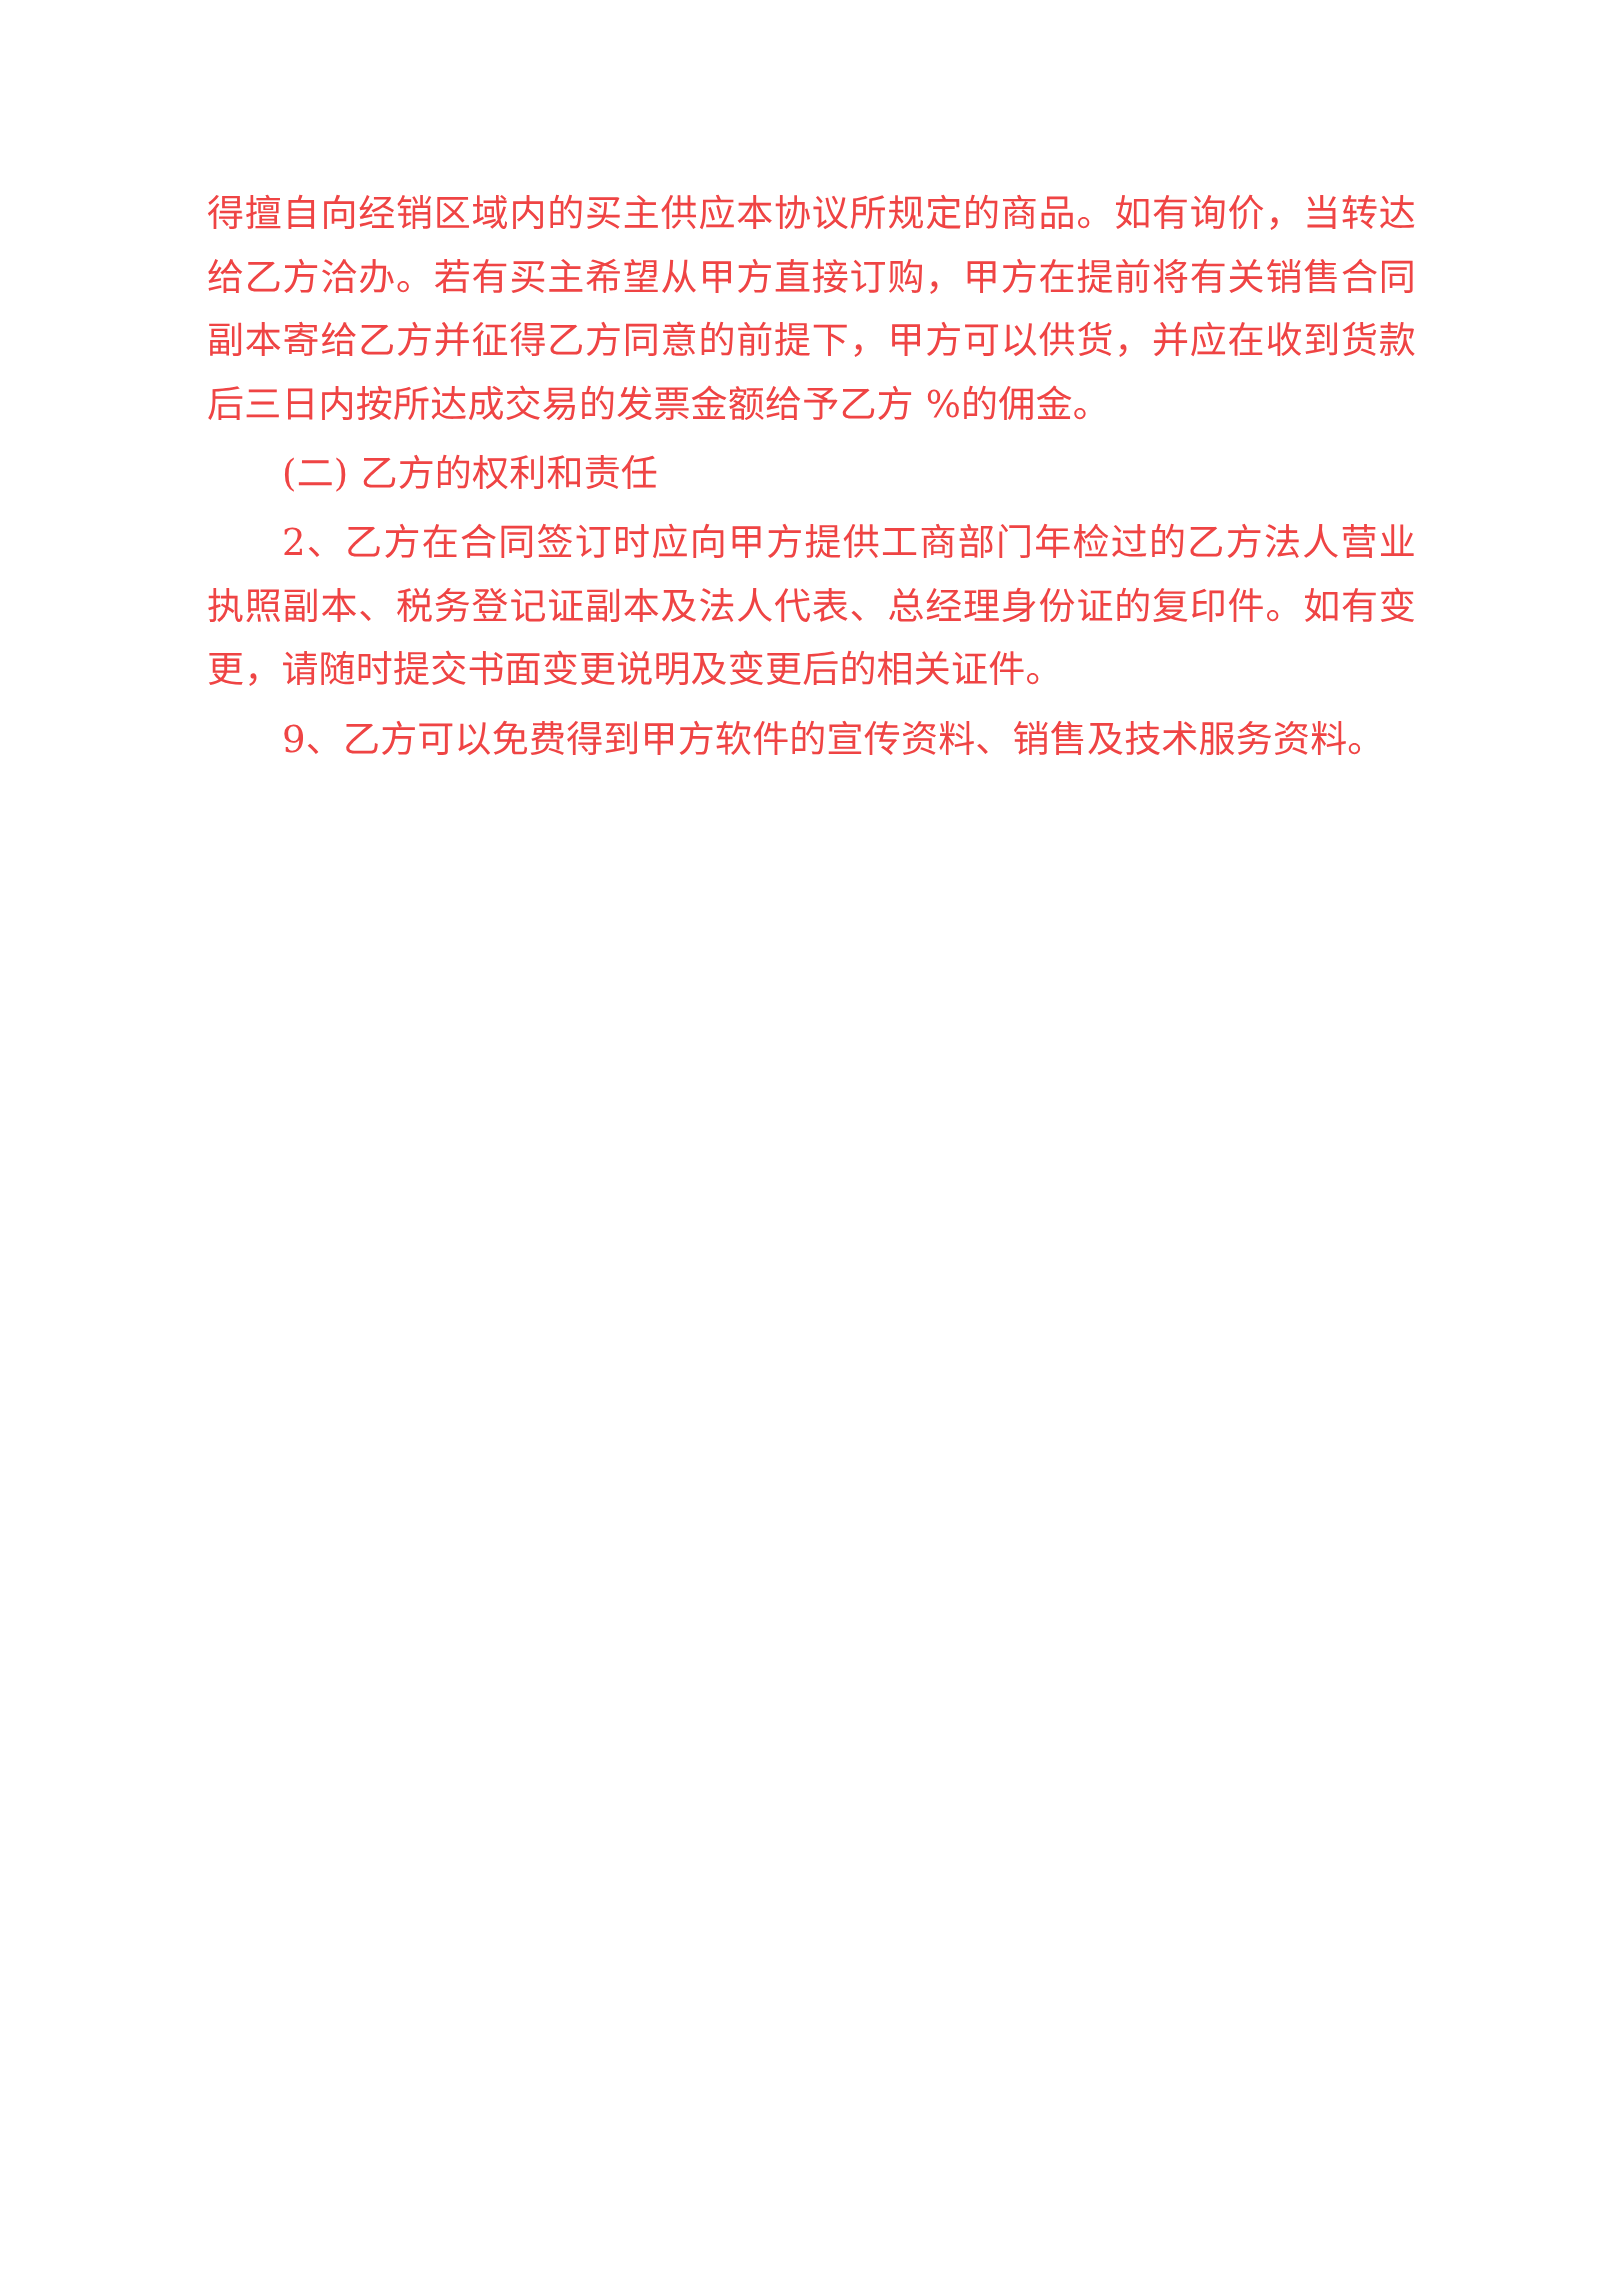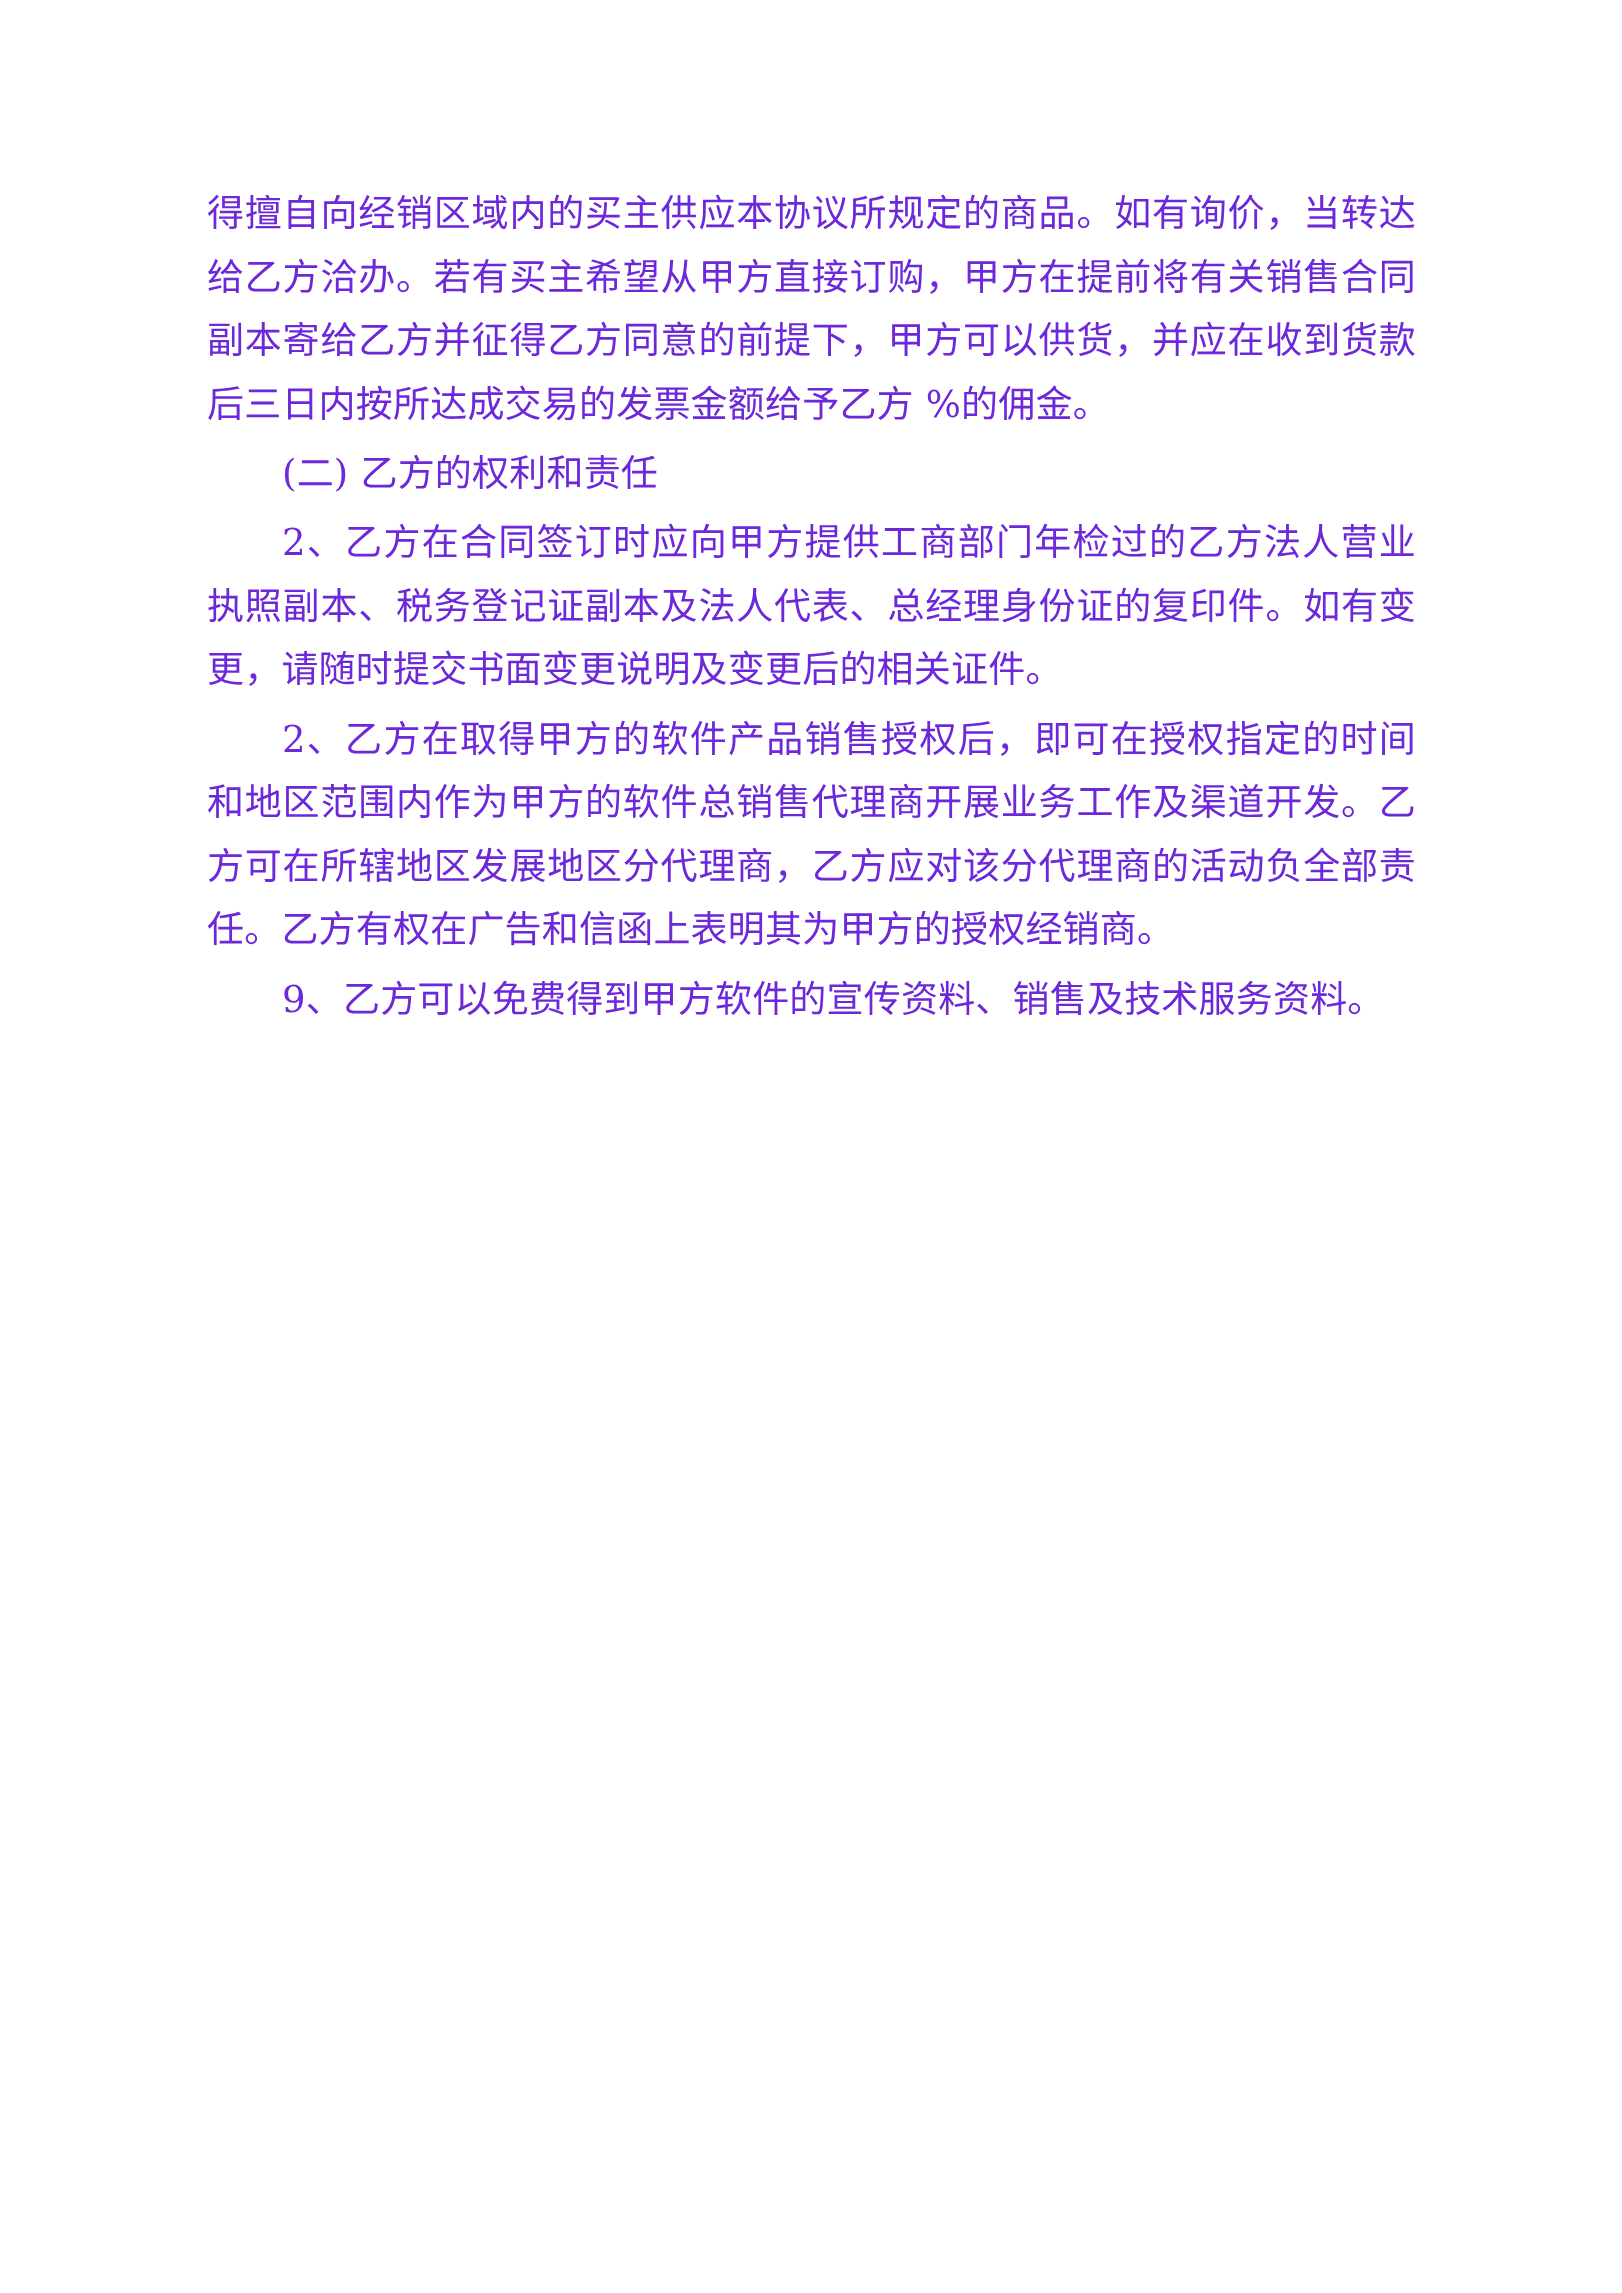--- a/index.html
+++ b/index.html
@@ -21,21 +21,21 @@
   }
   .content {
     position: absolute;
     left: 207px;
     top: 182px;
     width: 1209px;
   }
   .para {
     font-size: 37px;
     line-height: 1.72;
-    color: #6d28d9;
+    color: #ef4444;
     margin: 0 0 5.5px 0;
     text-align: justify;
     text-justify: inter-ideograph;
     letter-spacing: 0.2px;
     font-family: "DejaVu Serif", "Liberation Serif", serif;
   }
   .para.indent {
     text-indent: 75px;
   }
   .para.cont {
@@ -47,20 +47,19 @@
 
 <div class="page">
   <div class="content">
 
     <p class="para cont">得擅自向经销区域内的买主供应本协议所规定的商品。如有询价，当转达给乙方洽办。若有买主希望从甲方直接订购，甲方在提前将有关销售合同副本寄给乙方并征得乙方同意的前提下，甲方可以供货，并应在收到货款后三日内按所达成交易的发票金额给予乙方 %的佣金。</p>
 
     <p class="para indent">(二) 乙方的权利和责任</p>
 
     <p class="para indent">2、乙方在合同签订时应向甲方提供工商部门年检过的乙方法人营业执照副本、税务登记证副本及法人代表、总经理身份证的复印件。如有变更，请随时提交书面变更说明及变更后的相关证件。</p>
 
-    <p class="para indent">2、乙方在取得甲方的软件产品销售授权后，即可在授权指定的时间和地区范围内作为甲方的软件总销售代理商开展业务工作及渠道开发。乙方可在所辖地区发展地区分代理商，乙方应对该分代理商的活动负全部责任。乙方有权在广告和信函上表明其为甲方的授权经销商。</p>
 
 
     <p class="para indent">9、乙方可以免费得到甲方软件的宣传资料、销售及技术服务资料。</p>
 
   </div>
 </div>
 
 
 </body></html>

